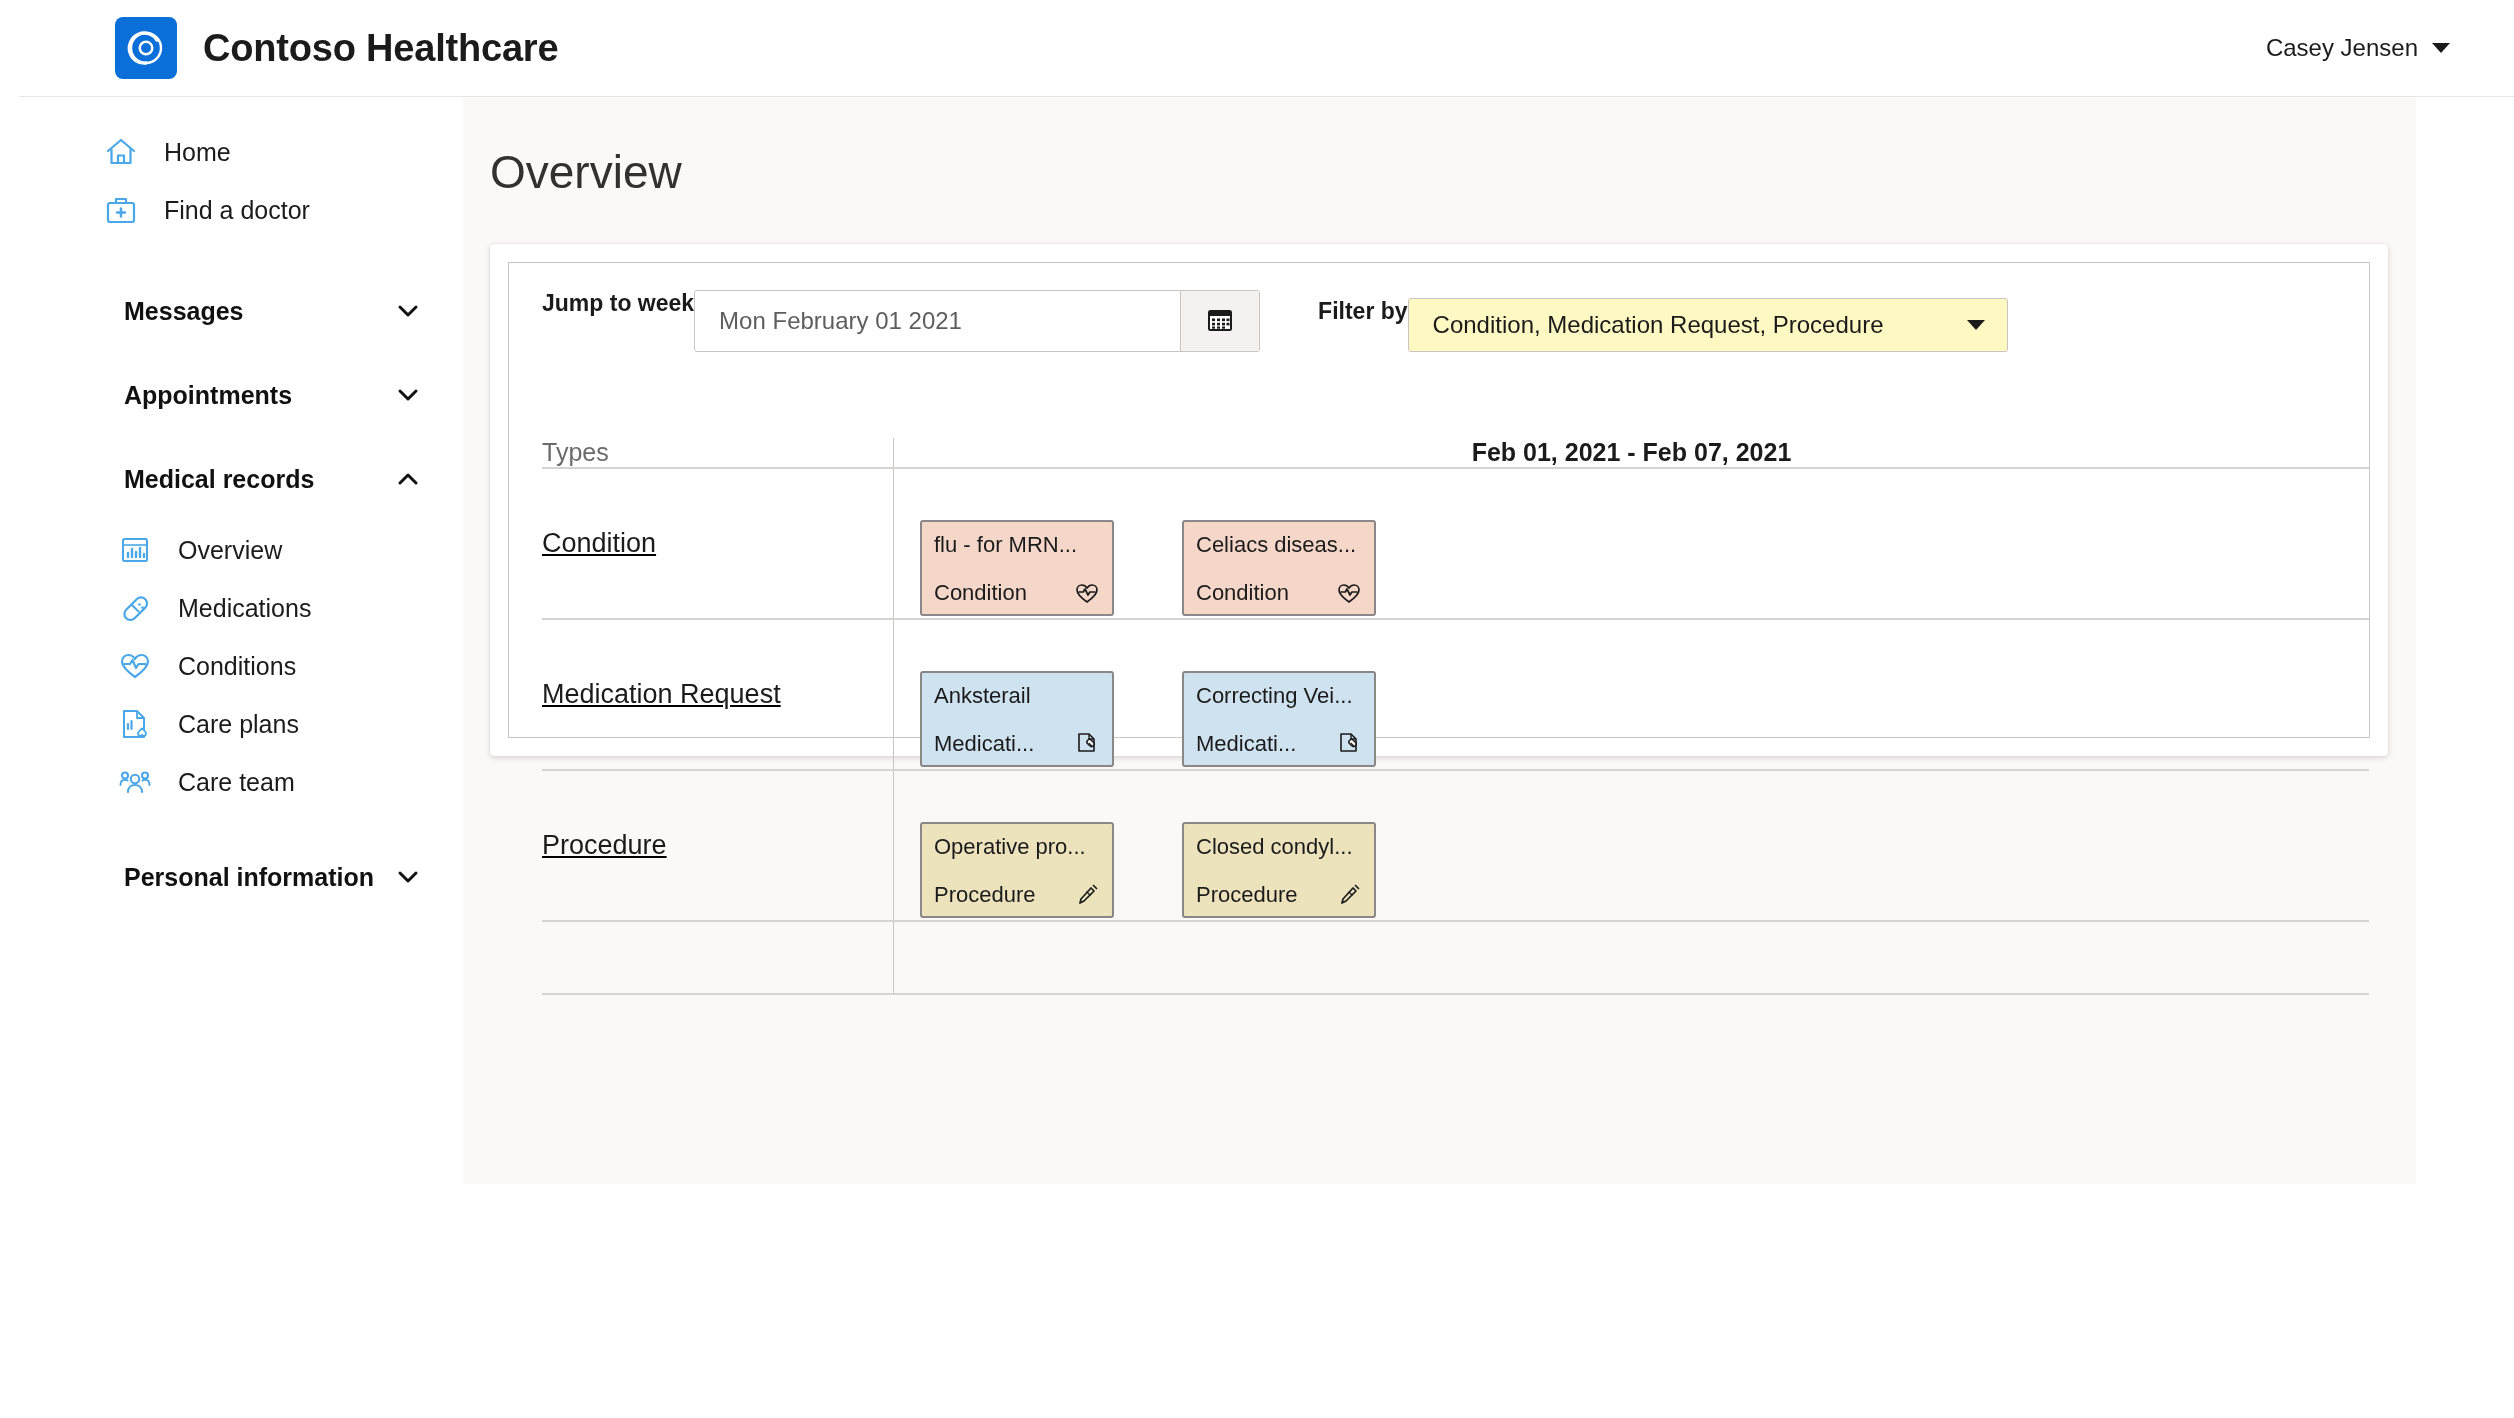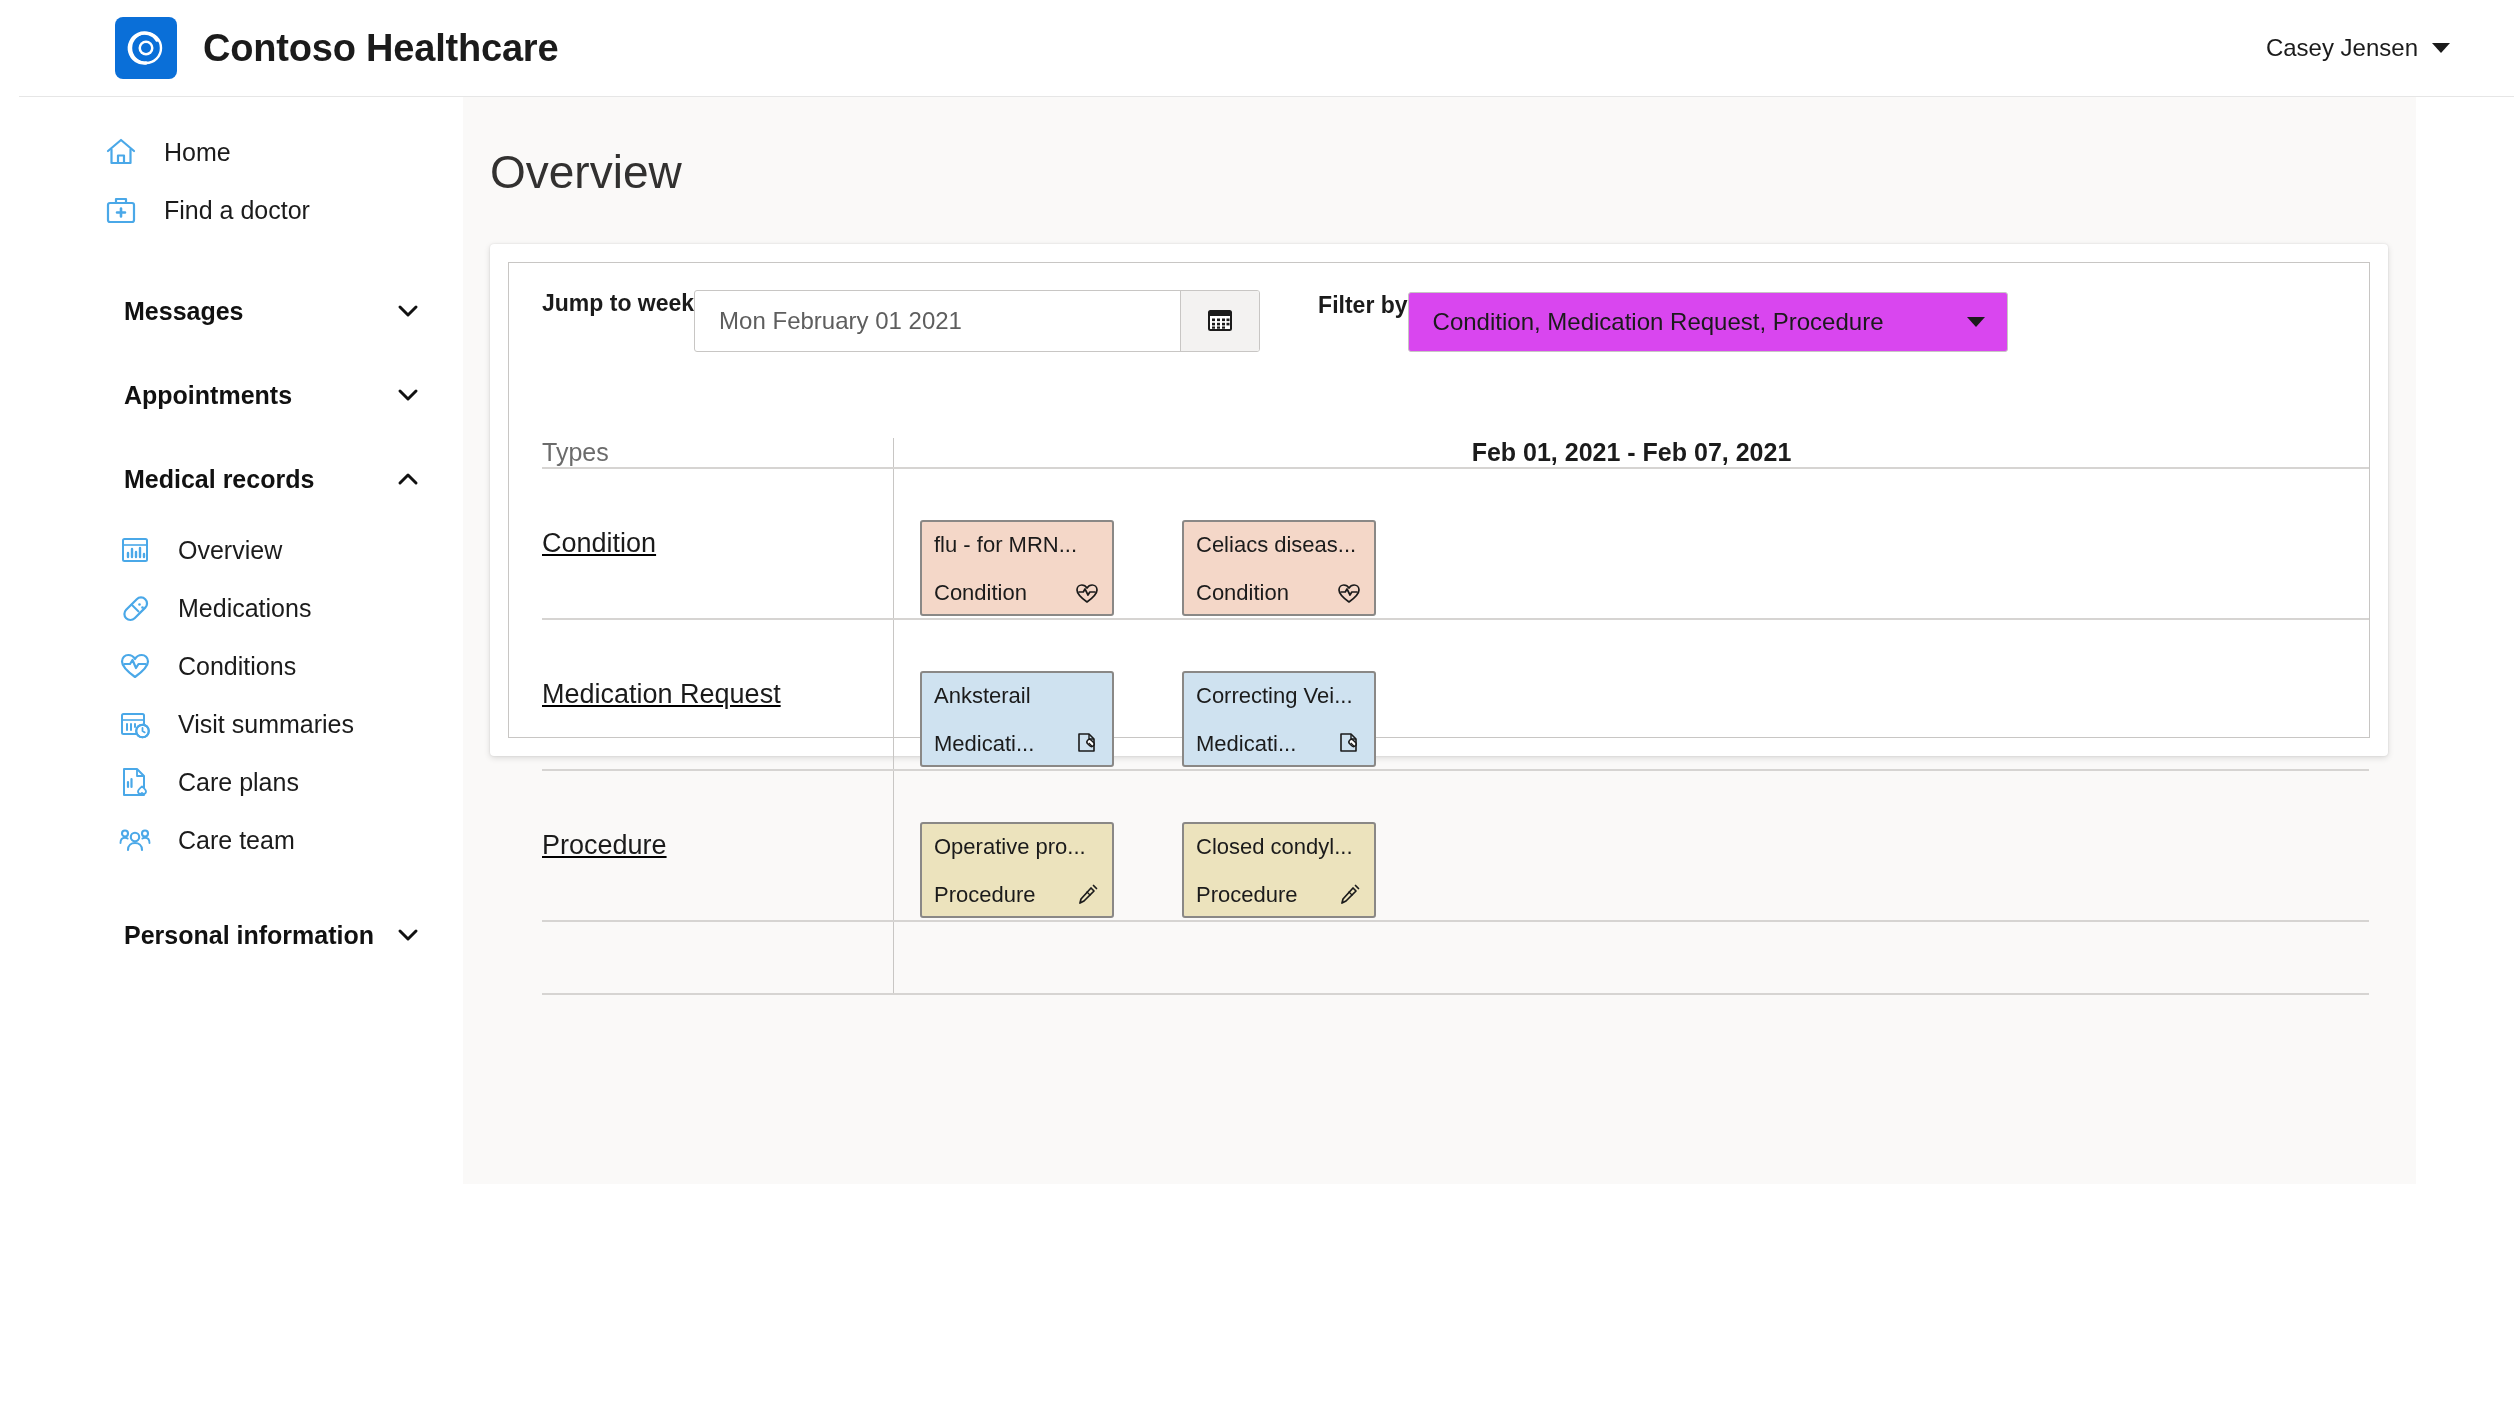--- a/index.html
+++ b/index.html
@@ -147,24 +147,24 @@
     color: #5e5e5e;
   }
   .date-btn {
     width: 79px;
     border-left: 1px solid #c8c6c4;
     background: #f3f2f1;
     display: flex; align-items: center; justify-content: center;
     cursor: pointer;
   }
   .filter-field {
-    width: 600px; height: 60px;
+    width: 600px; height: 54px;
     border: 1px solid #c8c6c4;
     border-radius: 3px;
-    background: #d946ef;
+    background: #fef9c3;
     display: flex; align-items: center;
     padding: 0 22px 0 24px;
     cursor: pointer;
   }
   .filter-value { font-size: 24px; color: #1b1b1b; white-space: nowrap; }
   .filter-caret {
     margin-left: auto;
     width: 0; height: 0;
     border-left: 9px solid transparent;
     border-right: 9px solid transparent;
@@ -349,37 +349,20 @@
     <div class="nav-sub-item">
       <span class="nav-icon">
         <svg viewBox="0 0 34 34" width="34" height="34" fill="none" stroke="#4aa8e8" stroke-width="2.2" stroke-linecap="round" stroke-linejoin="round">
           <path d="M17 28 C8 21.5 4 17 4 12.5 C4 8.5 7 6 10.3 6 C13 6 15.6 7.6 17 10 C18.4 7.6 21 6 23.7 6 C27 6 30 8.5 30 12.5 C30 17 26 21.5 17 28 Z"></path>
           <path d="M6.5 15 H12 L14.5 11 L18 19 L20.5 15 H27.5"></path>
         </svg>
       </span>
       <span class="nav-label">Conditions</span>
     </div>
 
-    <div class="nav-sub-item">
-      <span class="nav-icon">
-        <svg viewBox="0 0 34 34" width="34" height="34" fill="none" stroke="#4aa8e8" stroke-width="2" stroke-linejoin="round">
-          <rect x="4" y="7" width="22" height="20" rx="1.5"></rect>
-          <path d="M4 13 H26" stroke-width="1.6"></path>
-          <g stroke-width="2" stroke-linecap="round">
-            <path d="M9 17 V23"></path>
-              <path d="M13 17 V23"></path>
-              <path d="M17 17 V20"></path>
-          </g>
-          <circle cx="24.5" cy="24" r="6.3" fill="#ffffff"></circle>
-          <circle cx="24.5" cy="24" r="6.3"></circle>
-          <path d="M24.5 21 V24 L26.8 25.4" stroke-width="1.8" stroke-linecap="round"></path>
-        </svg>
-      </span>
-      <span class="nav-label">Visit summaries</span>
-    </div>
 
     <div class="nav-sub-item">
       <span class="nav-icon">
         <svg viewBox="0 0 34 34" width="34" height="34" fill="none" stroke="#4aa8e8" stroke-width="2" stroke-linejoin="round">
           <path d="M6 4 H19 L26 11 V30 H6 Z"></path>
           <path d="M19 4 V11 H26" stroke-width="1.8"></path>
           <g stroke-width="2.2" stroke-linecap="round">
             <path d="M10 22 V17"></path>
               <path d="M13.5 22 V14"></path>
           </g>

